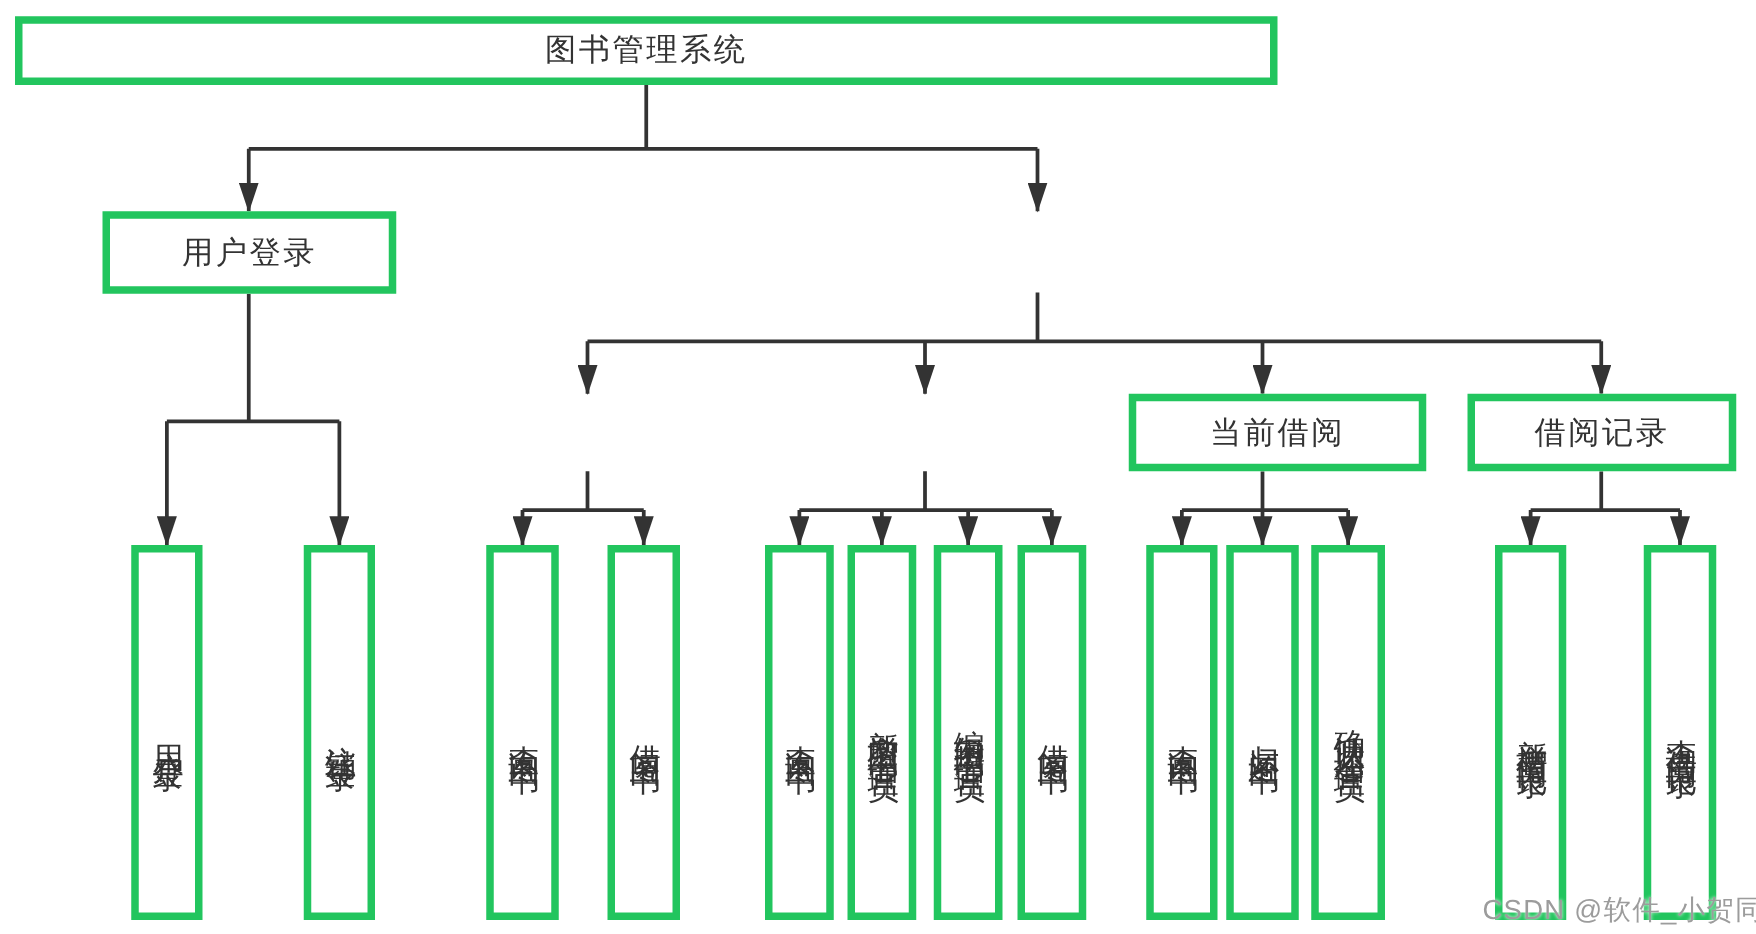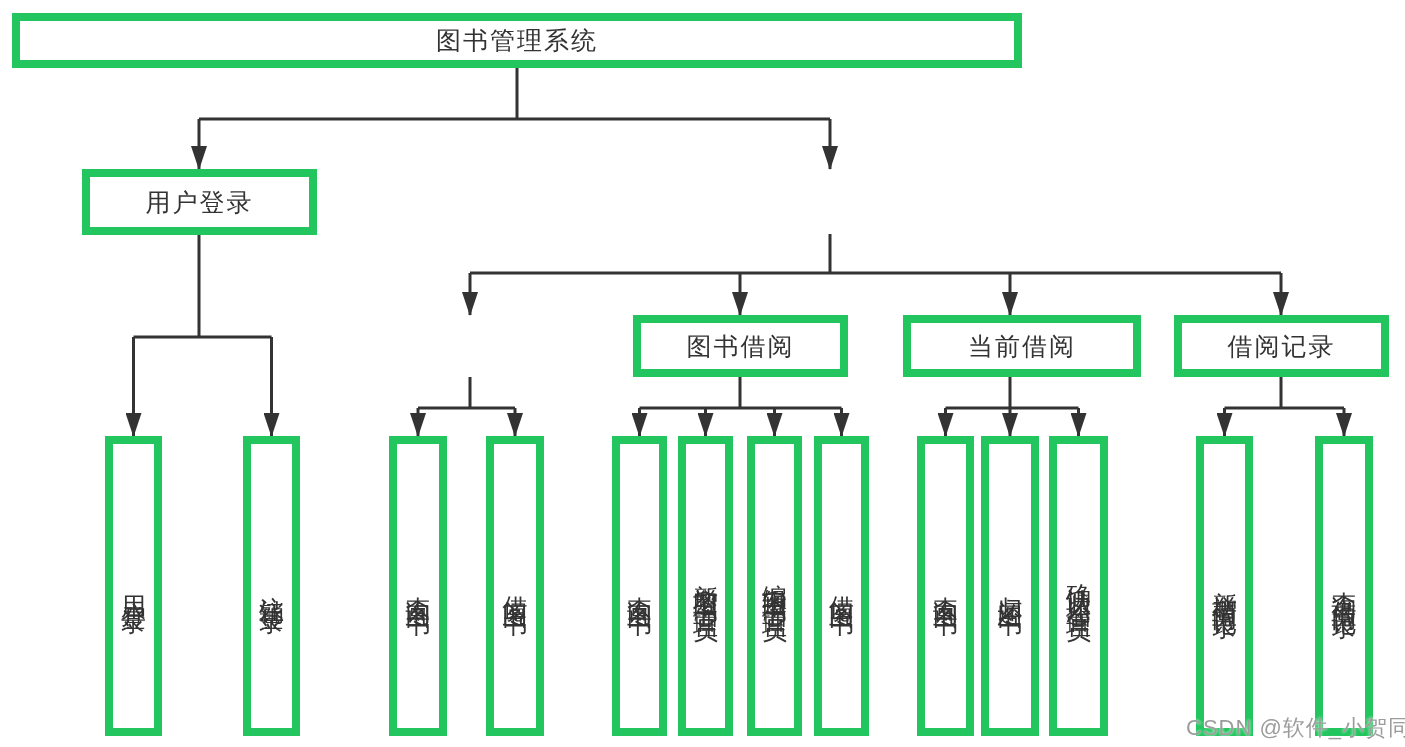--- a/index.html
+++ b/index.html
@@ -9,21 +9,21 @@
     background:#ffffff;
     font-family:"Liberation Sans", sans-serif;
     overflow:hidden;
   }
   .connector-layer { position:absolute; left:0; top:0; z-index:1; }
   .wire { stroke:#333333; stroke-width:3; fill:none; }
   .node {
     position:absolute;
     box-sizing:border-box;
     background:#ffffff;
-    border:8px solid #22c55e;
+    border:6px solid #22c55e;
     display:flex;
     align-items:center;
     justify-content:center;
     color:#333333;
     z-index:2;
   }
   .h-node .label {
     font-size:25px;
     letter-spacing:2px;
     line-height:1;
@@ -95,23 +95,20 @@
   </svg>
 
   <div class="node h-node" style="left:12px;top:13px;width:1010px;height:55px">
     <span class="label">图书管理系统</span>
   </div>
 
   <div class="node h-node" style="left:82px;top:169px;width:235px;height:66px">
     <span class="label">用户登录</span>
   </div>
 
-  <div class="node h-node" style="left:633px;top:315px;width:215px;height:62px">
-    <span class="label">图书借阅</span>
-  </div>
   <div class="node h-node" style="left:903px;top:315px;width:238px;height:62px">
     <span class="label">当前借阅</span>
   </div>
   <div class="node h-node" style="left:1174px;top:315px;width:215px;height:62px">
     <span class="label">借阅记录</span>
   </div>
 
   <div class="node v-node" style="left:105px;width:57px">
     <span class="label">用户登录</span>
   </div>

